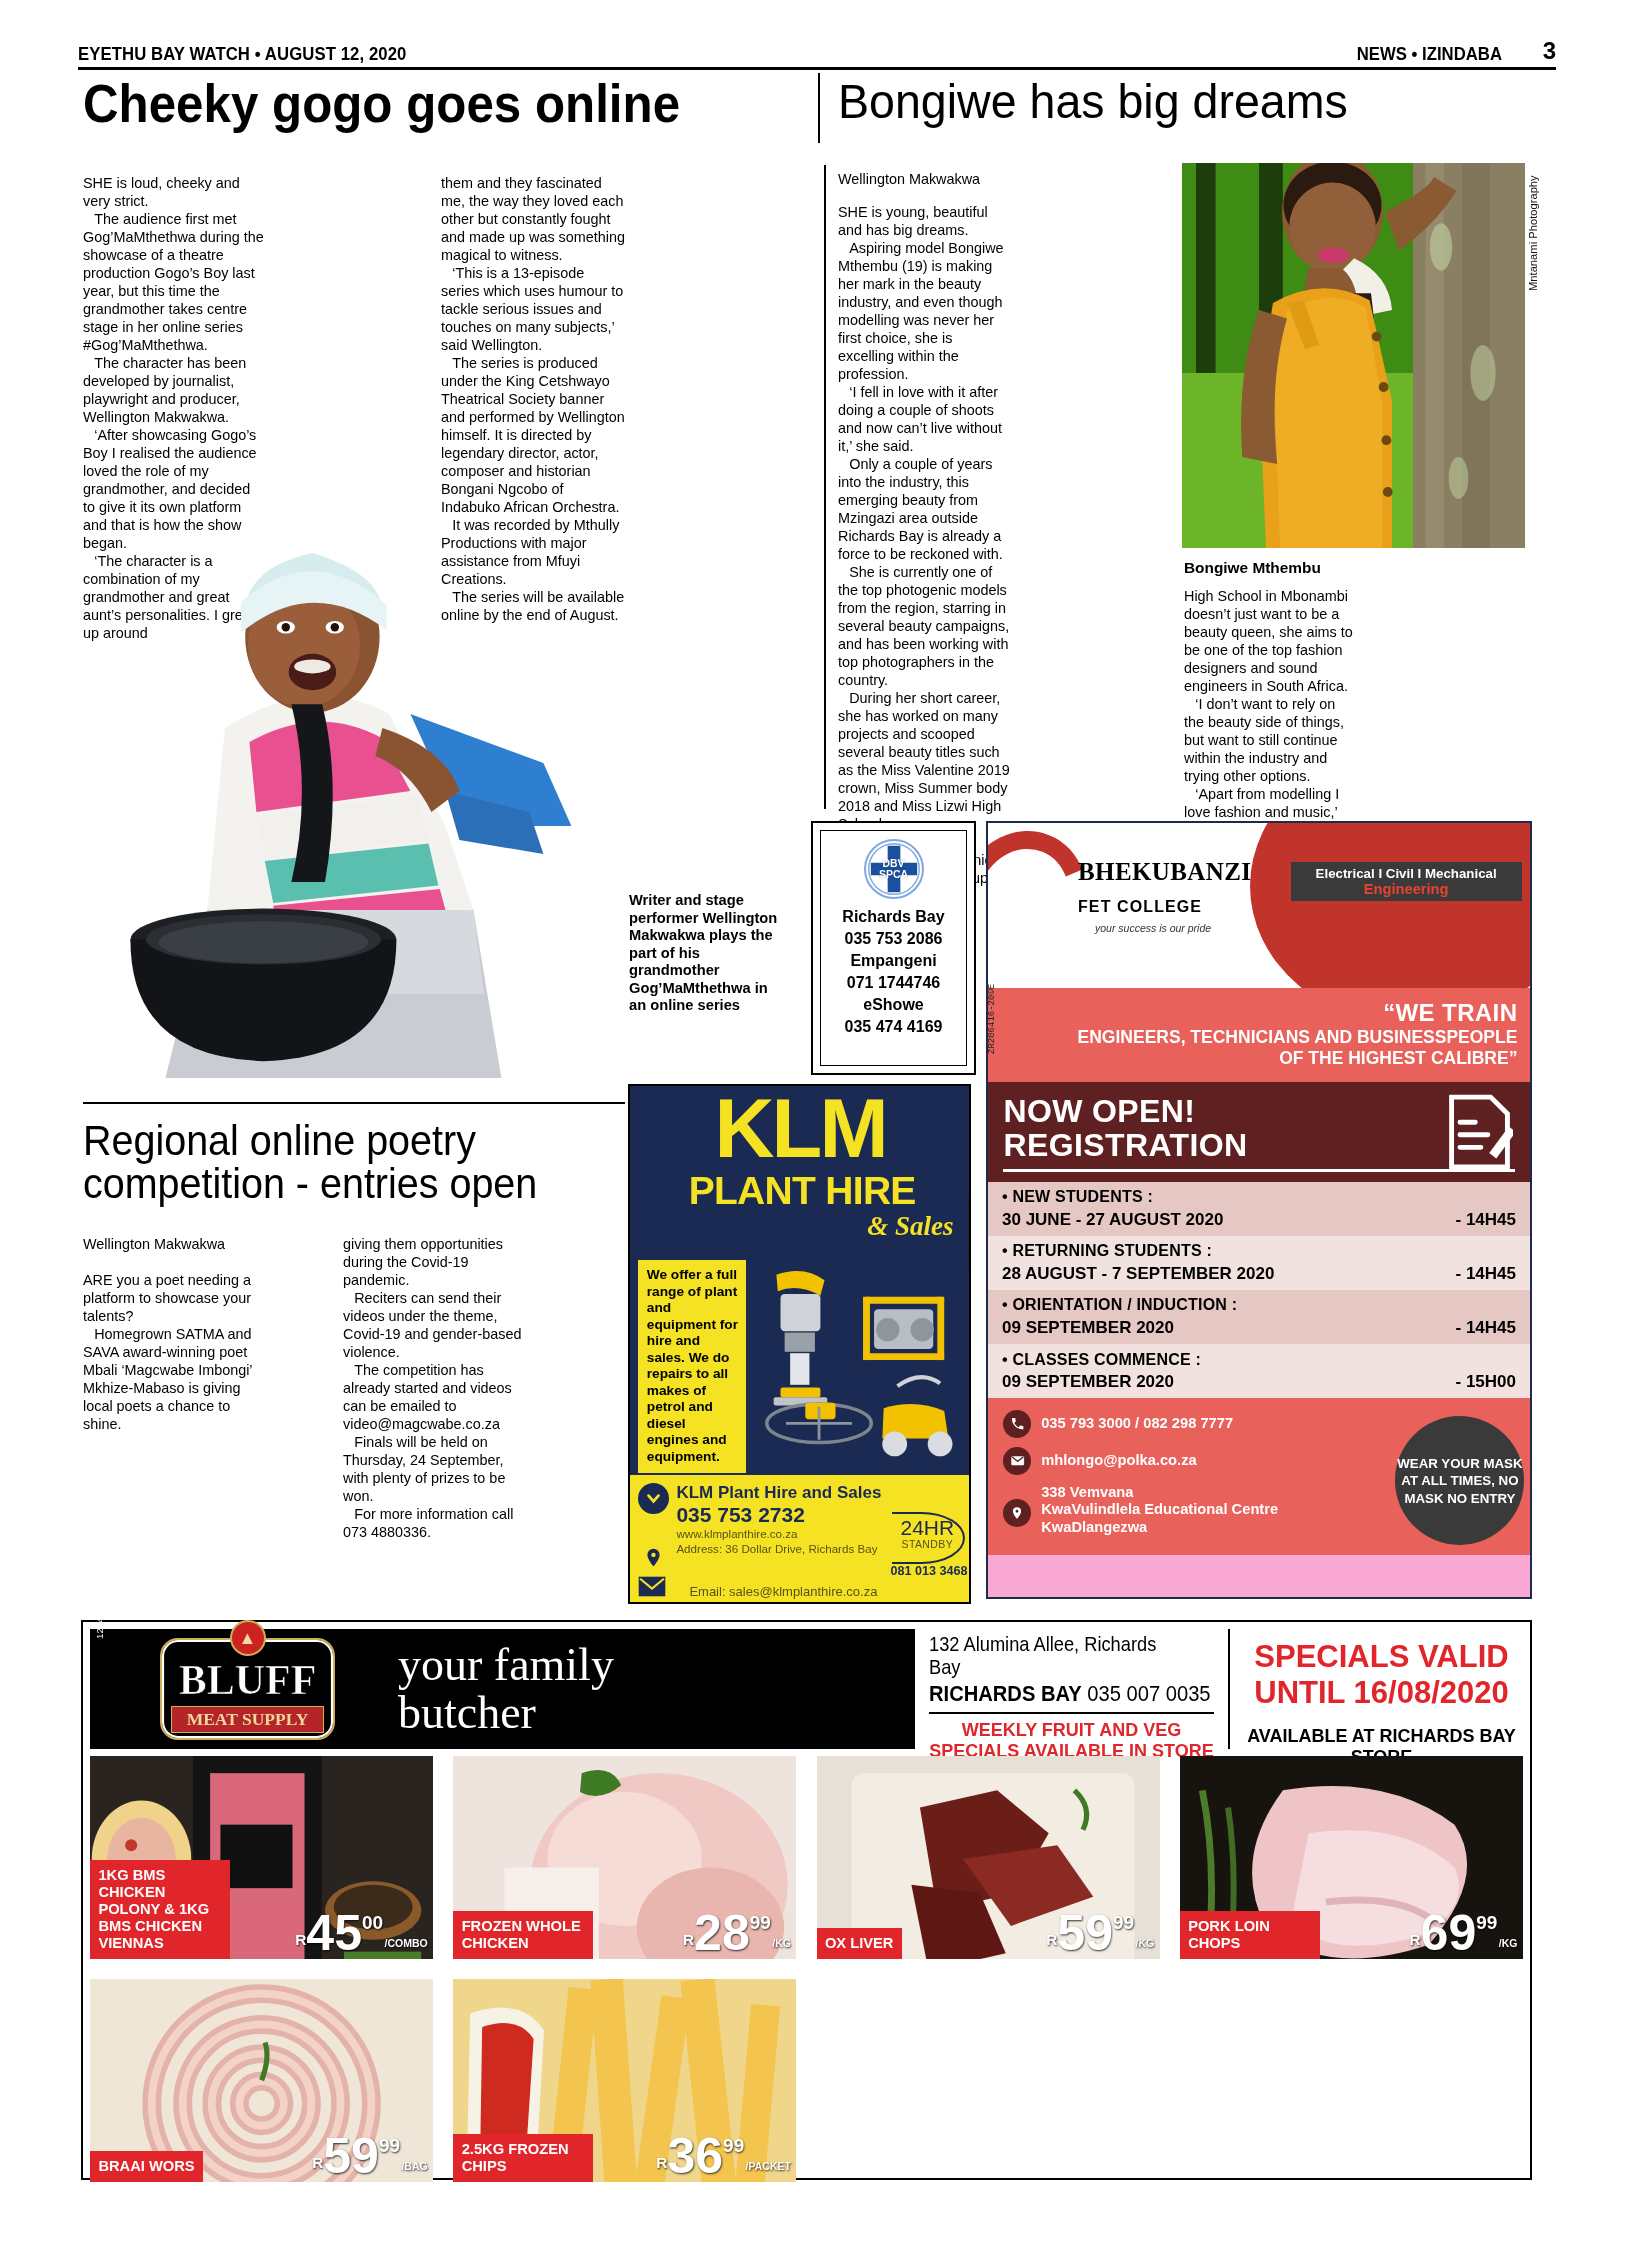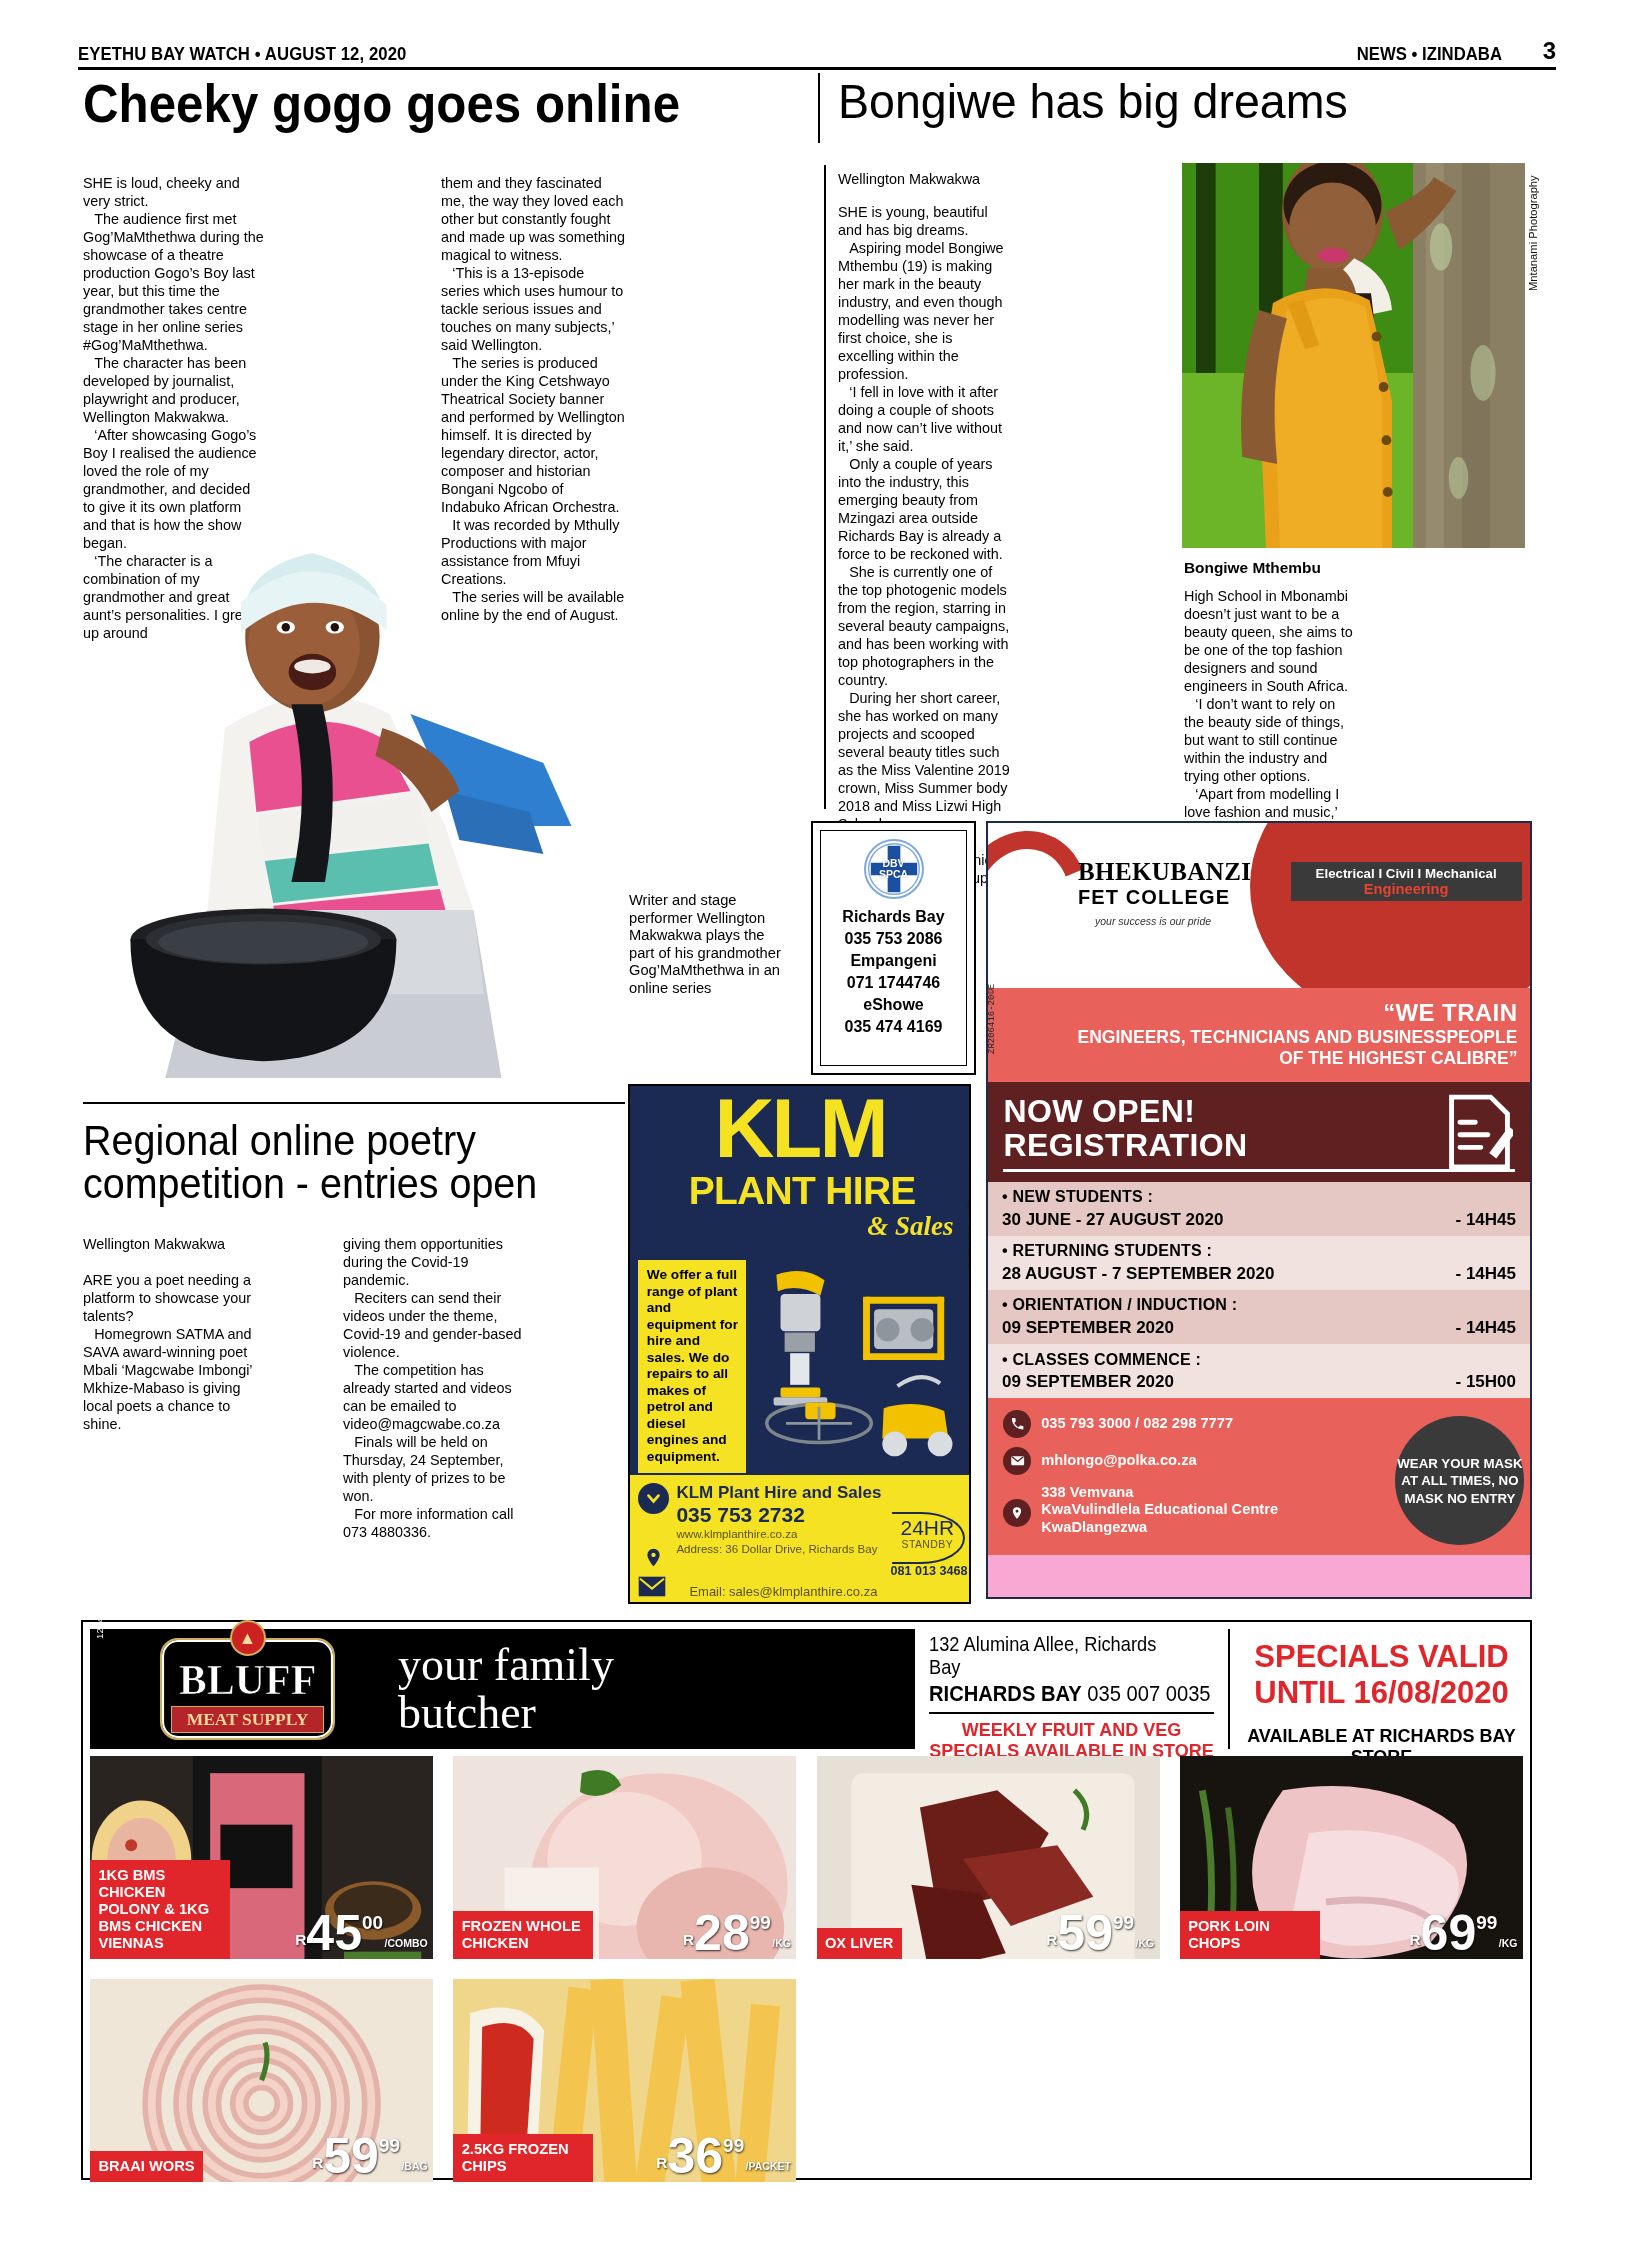--- a/index.html
+++ b/index.html
@@ -72,21 +72,21 @@
     font-size:11.2px; color:#111;
     transform: rotate(-90deg); transform-origin: left top;
     white-space:nowrap;
   }
   .cap-bold { position:absolute; left:1184px; top:559px; width:329px;
               font-size:15.4px; font-weight:bold; }
 
   
   .gogo-cap {
     position:absolute; left:629px; top:892px; width:153px;
-    font-size:14.7px; line-height:17.5px; font-weight:normal;
+    font-size:14.7px; line-height:17.5px; font-weight:bold;
   }
 
   
   .spca-outer {
     position:absolute; left:811px; top:821px; width:165px; height:254px;
     border:2.1px solid #000; background:#fff;
   }
   .spca-inner { position:absolute; left:7px; top:7px; right:7px; bottom:7px;
                 border:1.4px solid #000; display:flex; flex-direction:column;
                 align-items:center; padding-top:8.4px; }
@@ -107,21 +107,21 @@
   }
   .bhek-top { position:relative; height:165px; background:#fff; overflow:hidden; }
   .bhek-swoosh { position:absolute; right:-49px; top:-77px; width:329px; height:280px;
                  background:#c0342c; border-radius:50%; }
   .bhek-swoosh2 { position:absolute; left:-28px; top:7px; width:126px; height:140px;
                  border-radius:50%; border:18px solid #c0342c; border-right-color:transparent;
                  border-bottom-color:transparent; transform:rotate(22deg);}
   .bhek-logo { position:absolute; left:90px; top:35px; }
   .bhek-name { font-size:25px; font-weight:bold; letter-spacing:0.4px;
                font-family:"Liberation Serif", serif; }
-  .bhek-sub  { font-size:20px; font-weight:bold; letter-spacing:1.1px; margin-top:0;}
+  .bhek-sub  { font-size:16px; font-weight:bold; letter-spacing:1.1px; margin-top:12px;}
   .bhek-tag  { font-size:10.5px; font-style:italic; margin-top:5.6px; margin-left:17px; color:#333;}
   .bhek-disc { position:absolute; right:8.4px; top:39px; width:231px; background:#3a3a3a;
                padding:4.2px 5.6px; }
   .bhek-disc1 { color:#fff; font-size:13.3px; font-weight:bold; text-align:center;
                 font-family:"Liberation Sans Narrow","Liberation Sans",sans-serif;}
   .bhek-disc2 { color:#e8432e; font-size:14.7px; font-weight:bold; text-align:center;
                 font-family:"Liberation Sans Narrow","Liberation Sans",sans-serif;}
   .bhek-band { position:relative; background:#e8615a; padding:11.2px 12.6px 12.6px 0; }
   .bhek-band .b1 { color:#fff; font-size:24px; font-weight:bold; text-align:right;
                    letter-spacing:0.4px;}

